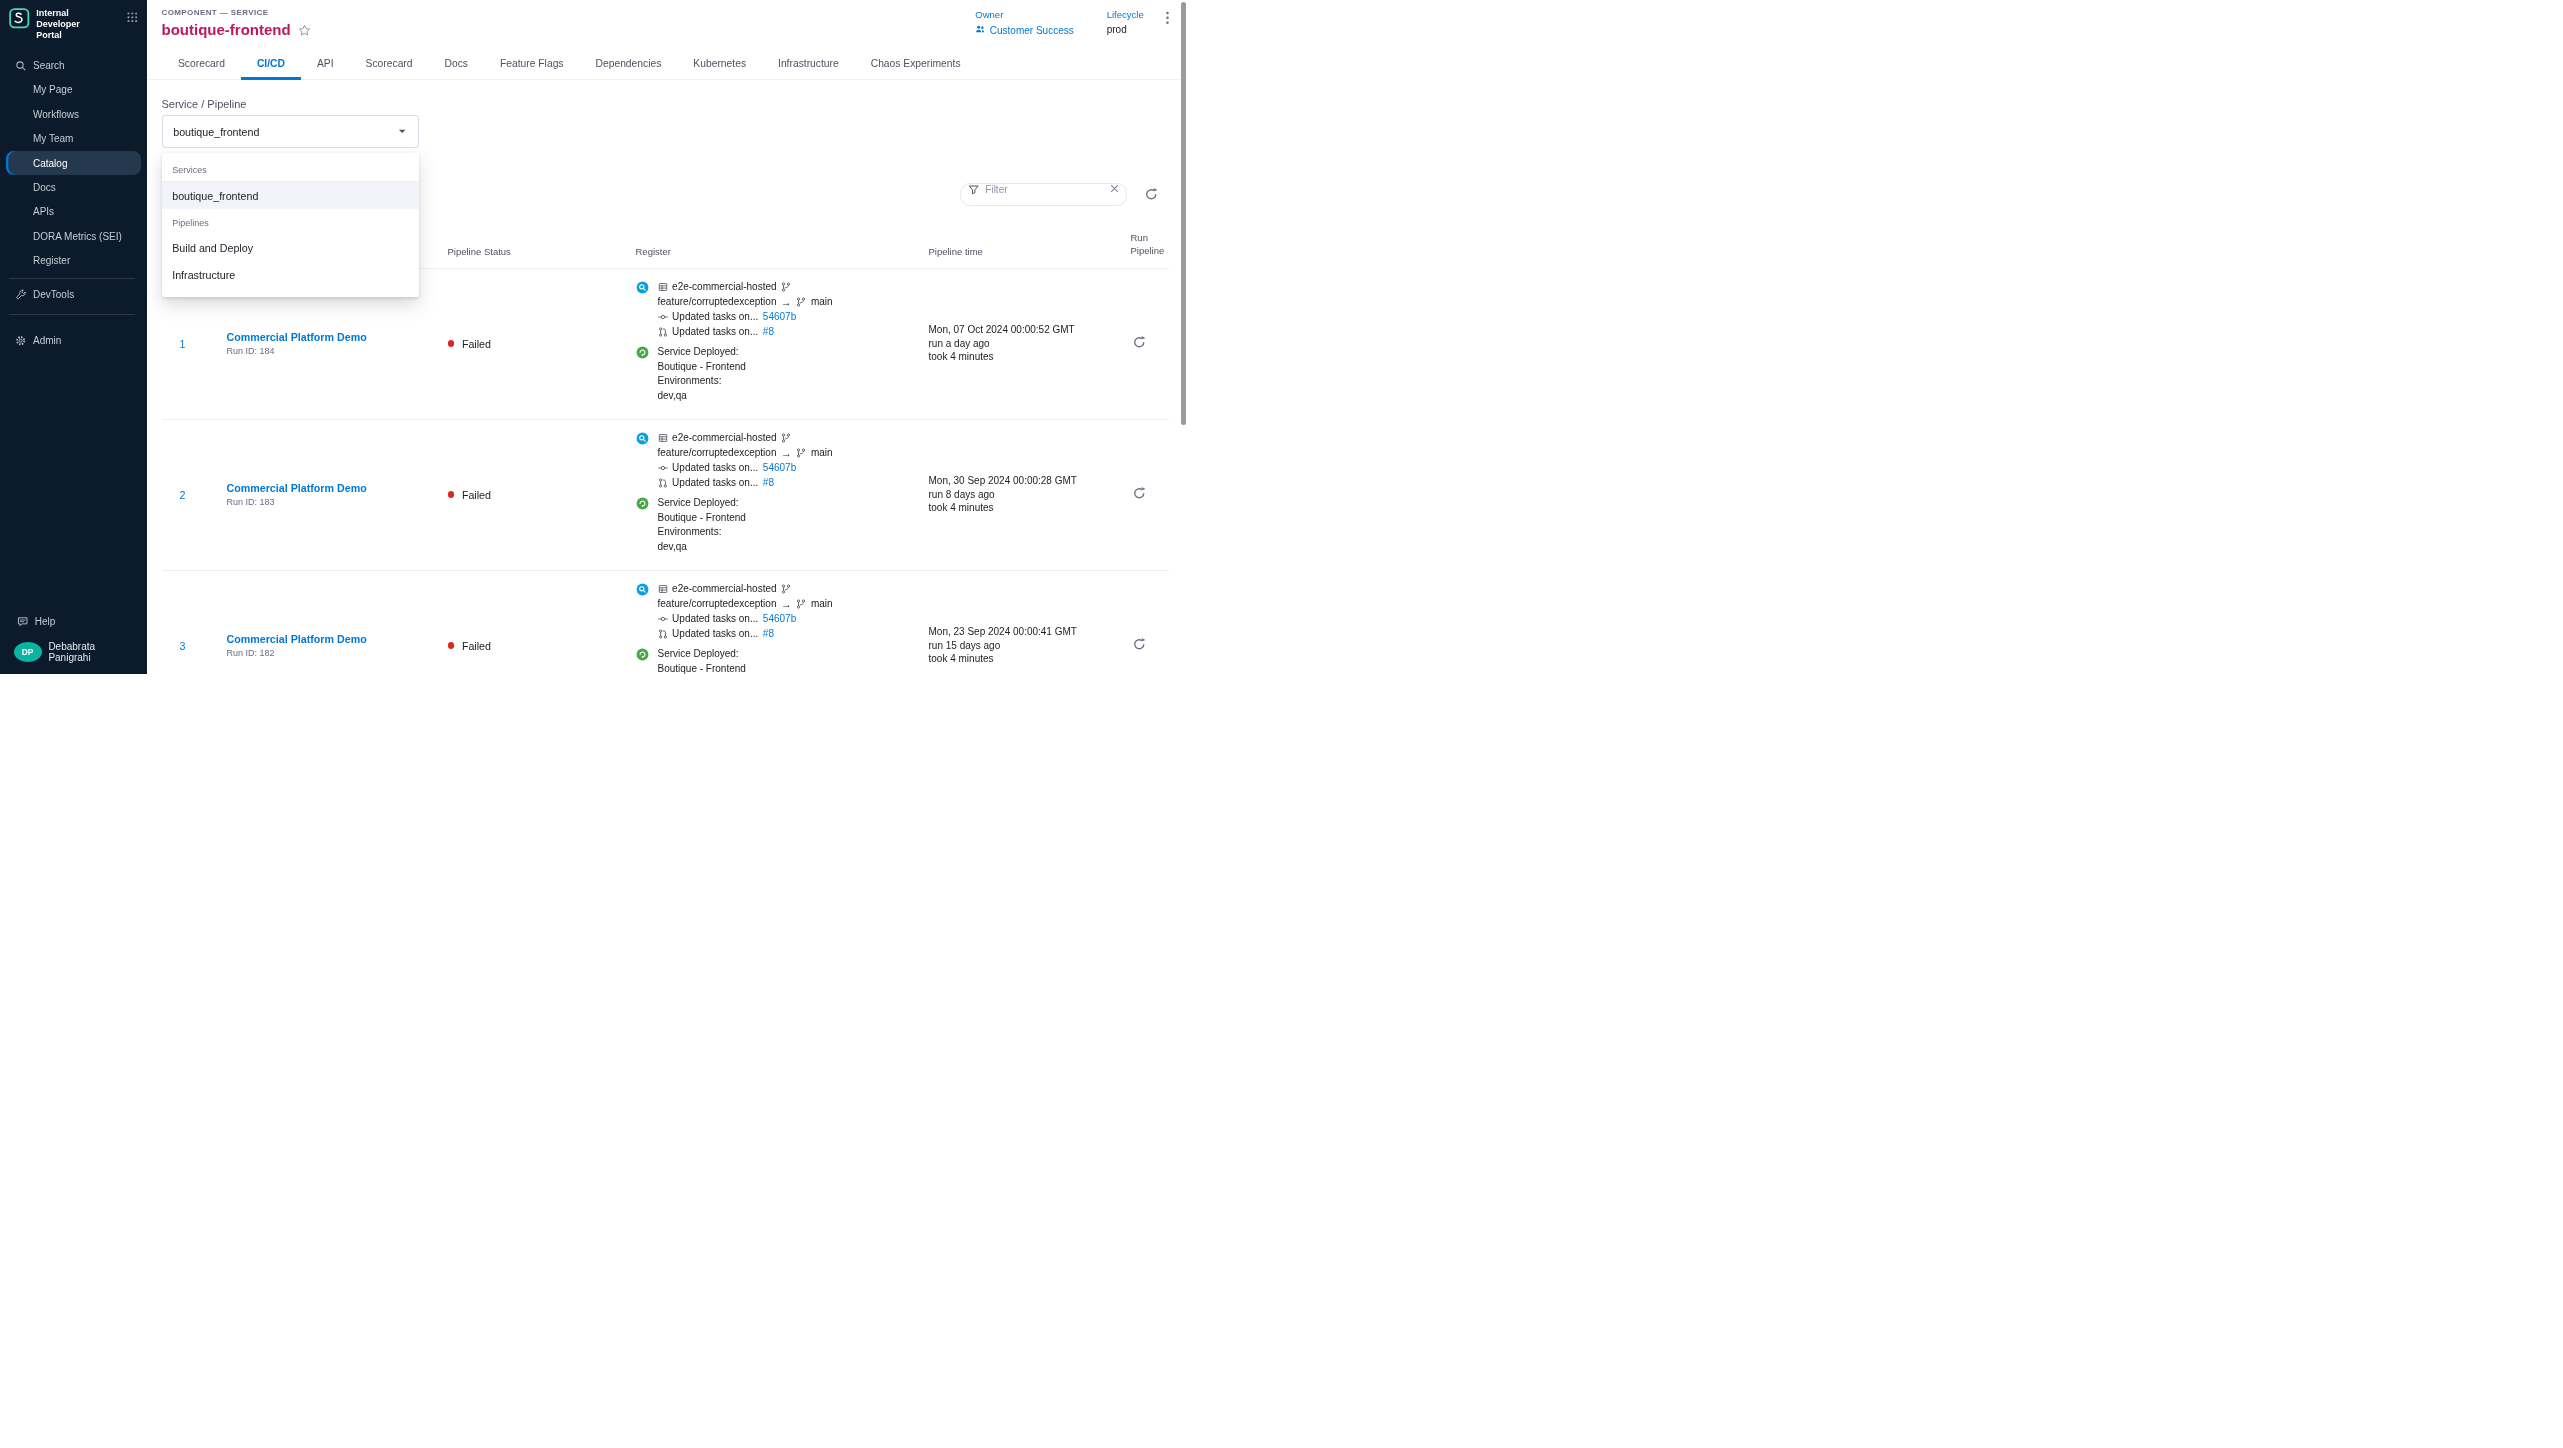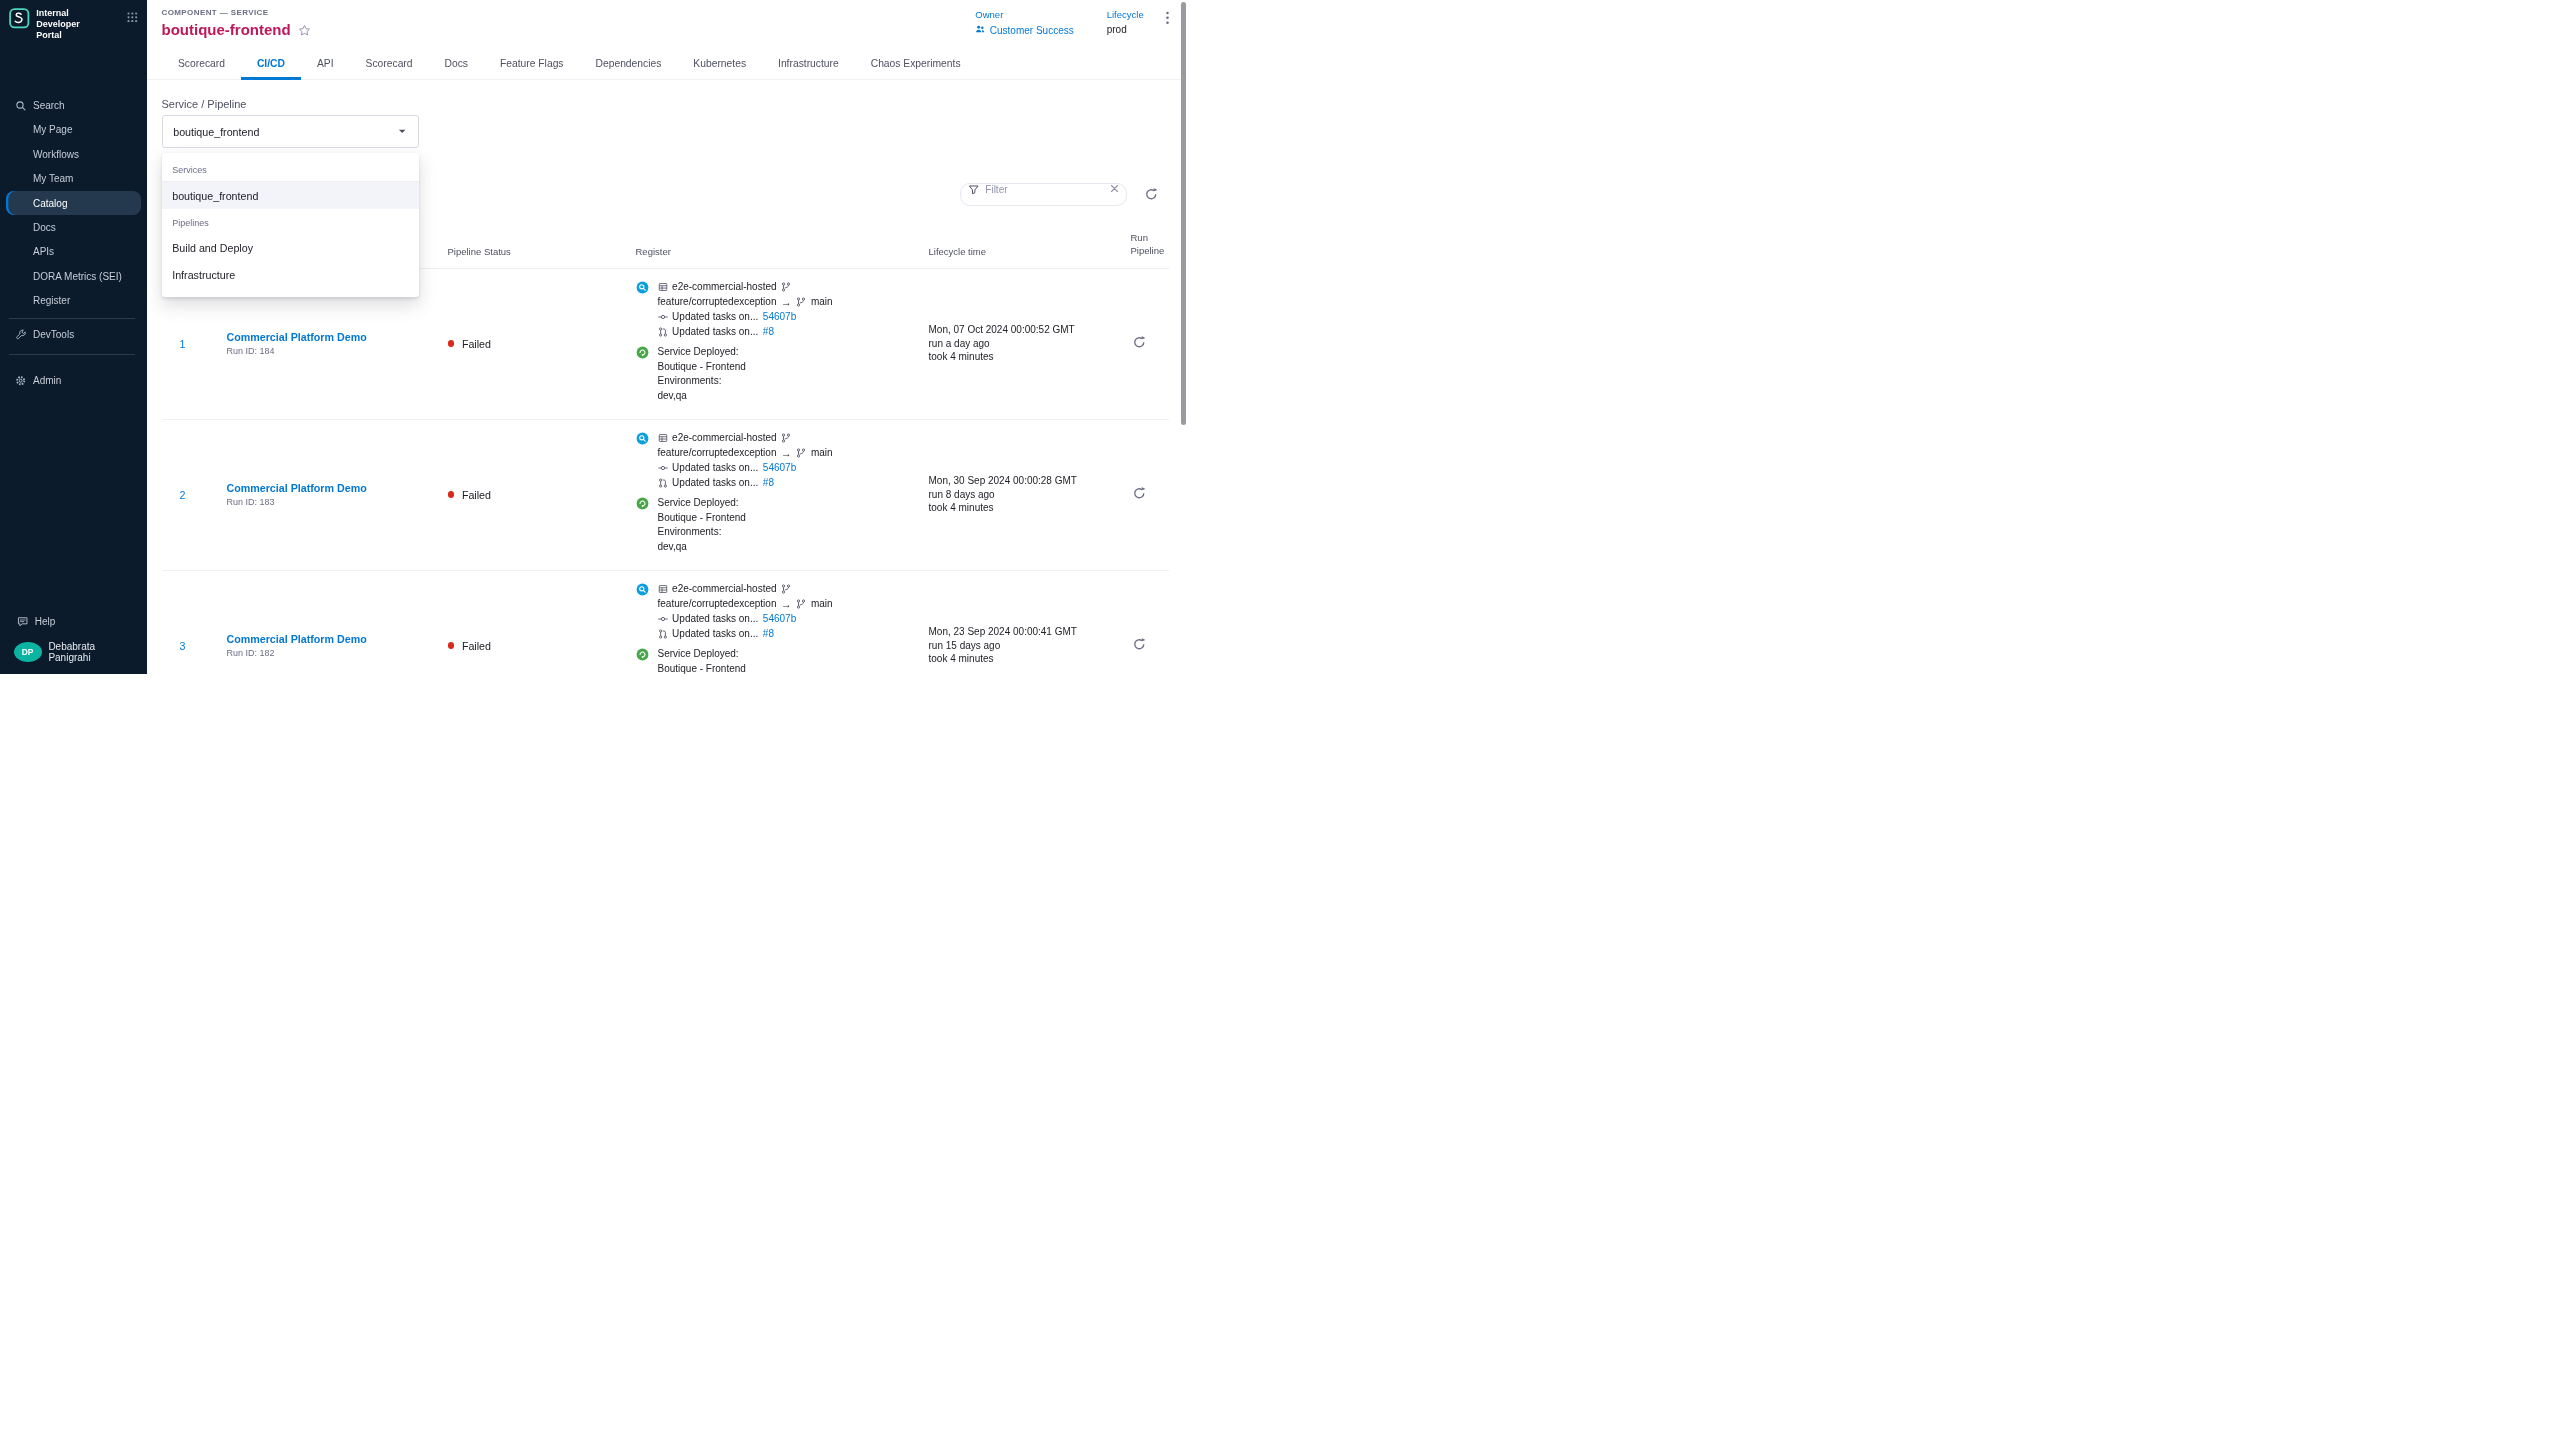--- a/index.html
+++ b/index.html
@@ -7,21 +7,21 @@
   body {
     width: 1187px; height: 674px; overflow: hidden;
     font-family: "Liberation Sans", sans-serif;
     color: #22222a;
   }
   .app { display: flex; width: 1187px; height: 674px; position: relative; }
 
   
   .sidebar {
     width: 147px; flex: none; background: #0b1b2c; color: #c6cdd6;
-    display: flex; flex-direction: column; height: 100%; gap: 40px;
+    display: flex; flex-direction: column; height: 100%;
   }
   .side-top { display: flex; align-items: flex-start; padding: 8.4px 9px 4.6px; gap: 6.8px; }
   .logo { flex: none; }
   .portal-title { font-size: 9px; line-height: 1.2; color: #fff; font-weight: 700; width: 67px; }
   .apps-icon { margin-left: auto; margin-top: 3px; color: #8b96a5; cursor: pointer; }
   .nav { margin-top: 7.6px; }
   .nav-item {
     display: flex; align-items: center; gap: 6px; height: 23.6px;
     margin: 0.8px 6px; padding-left: 9px; border-radius: 3px;
     font-size: 10px; color: #c6cdd6; cursor: pointer; white-space: nowrap;
@@ -331,21 +331,21 @@
               <path d="M11.9 1.1l.9 4.3 3.9-1.8z" fill="currentColor"></path>
             </svg>
         </span>
       </div>
 
       <div class="thead tgrid">
         <div></div>
         <div></div>
         <div>Pipeline Status</div>
         <div class="hd-details">Register</div>
-        <div>Lifecycle time</div>
+        <div>Pipeline time</div>
         <div class="hd-run">Run Pipeline</div>
       </div>
 
       <div class="trow tgrid">
         <div class="cell-num">1</div>
         <div class="cell-name">
           <div class="pipeline-link">Commercial Platform Demo</div>
           <div class="run-id">Run ID: 184</div>
         </div>
         <div class="cell-status">

